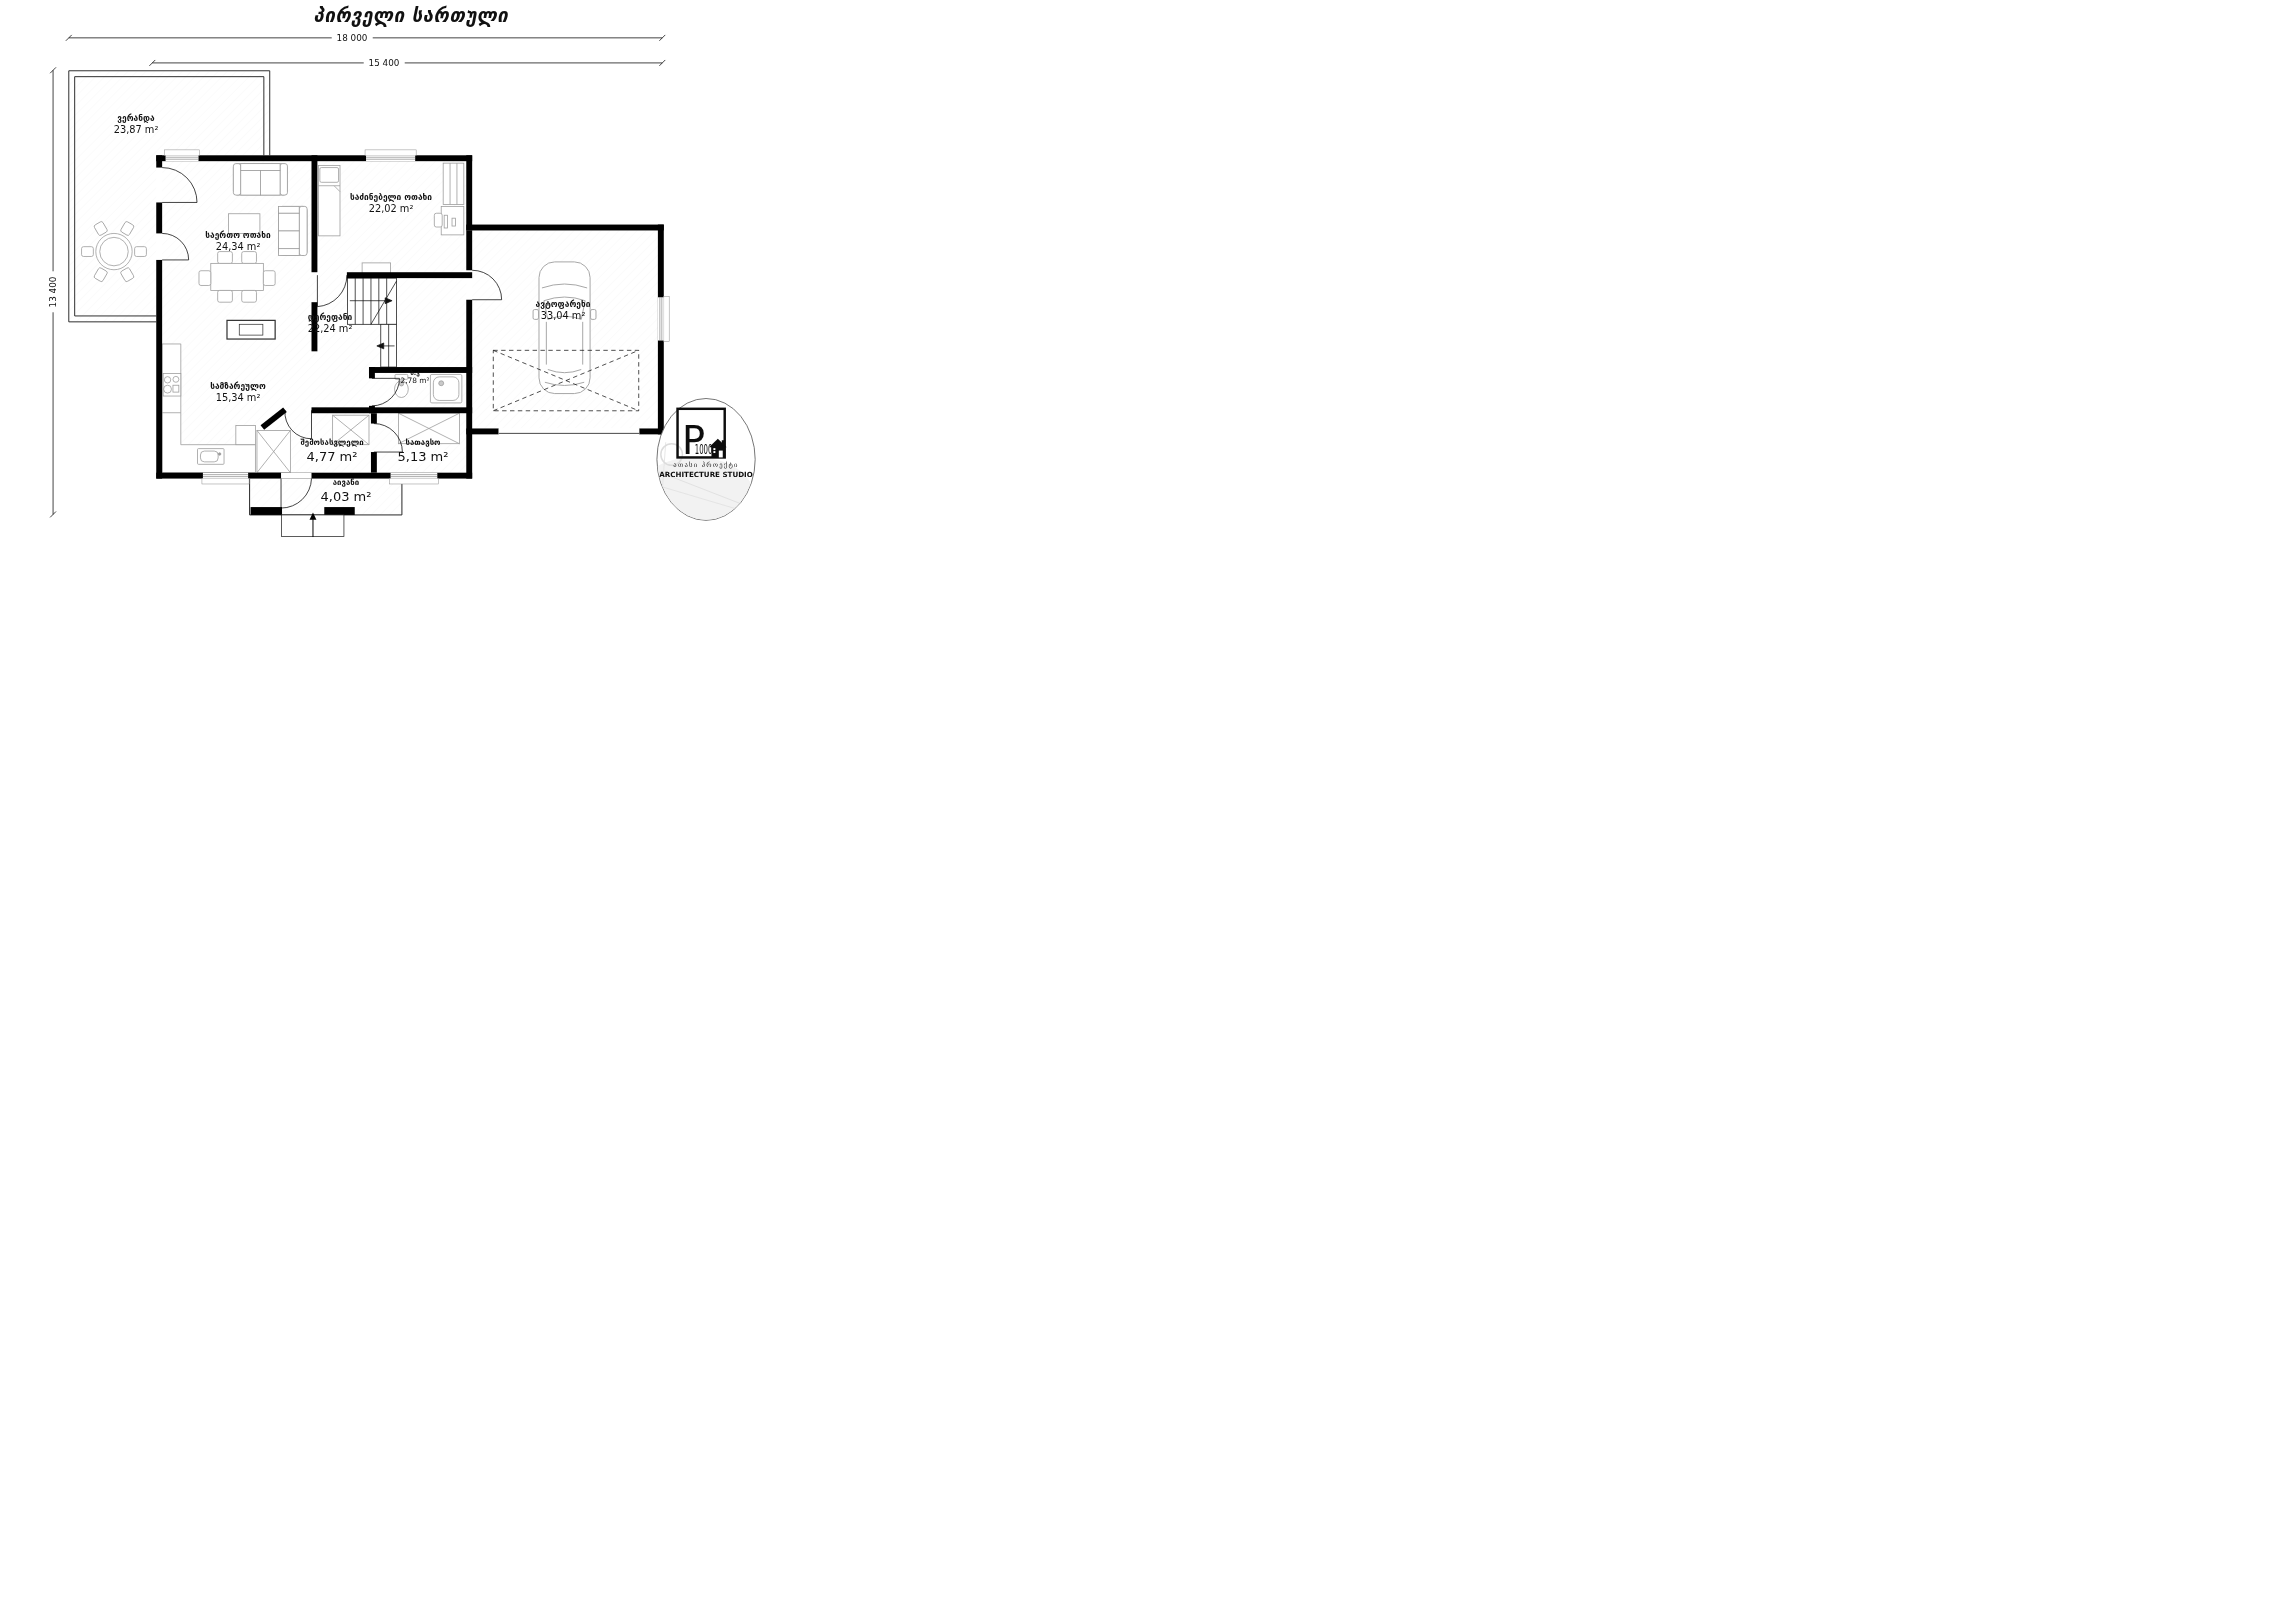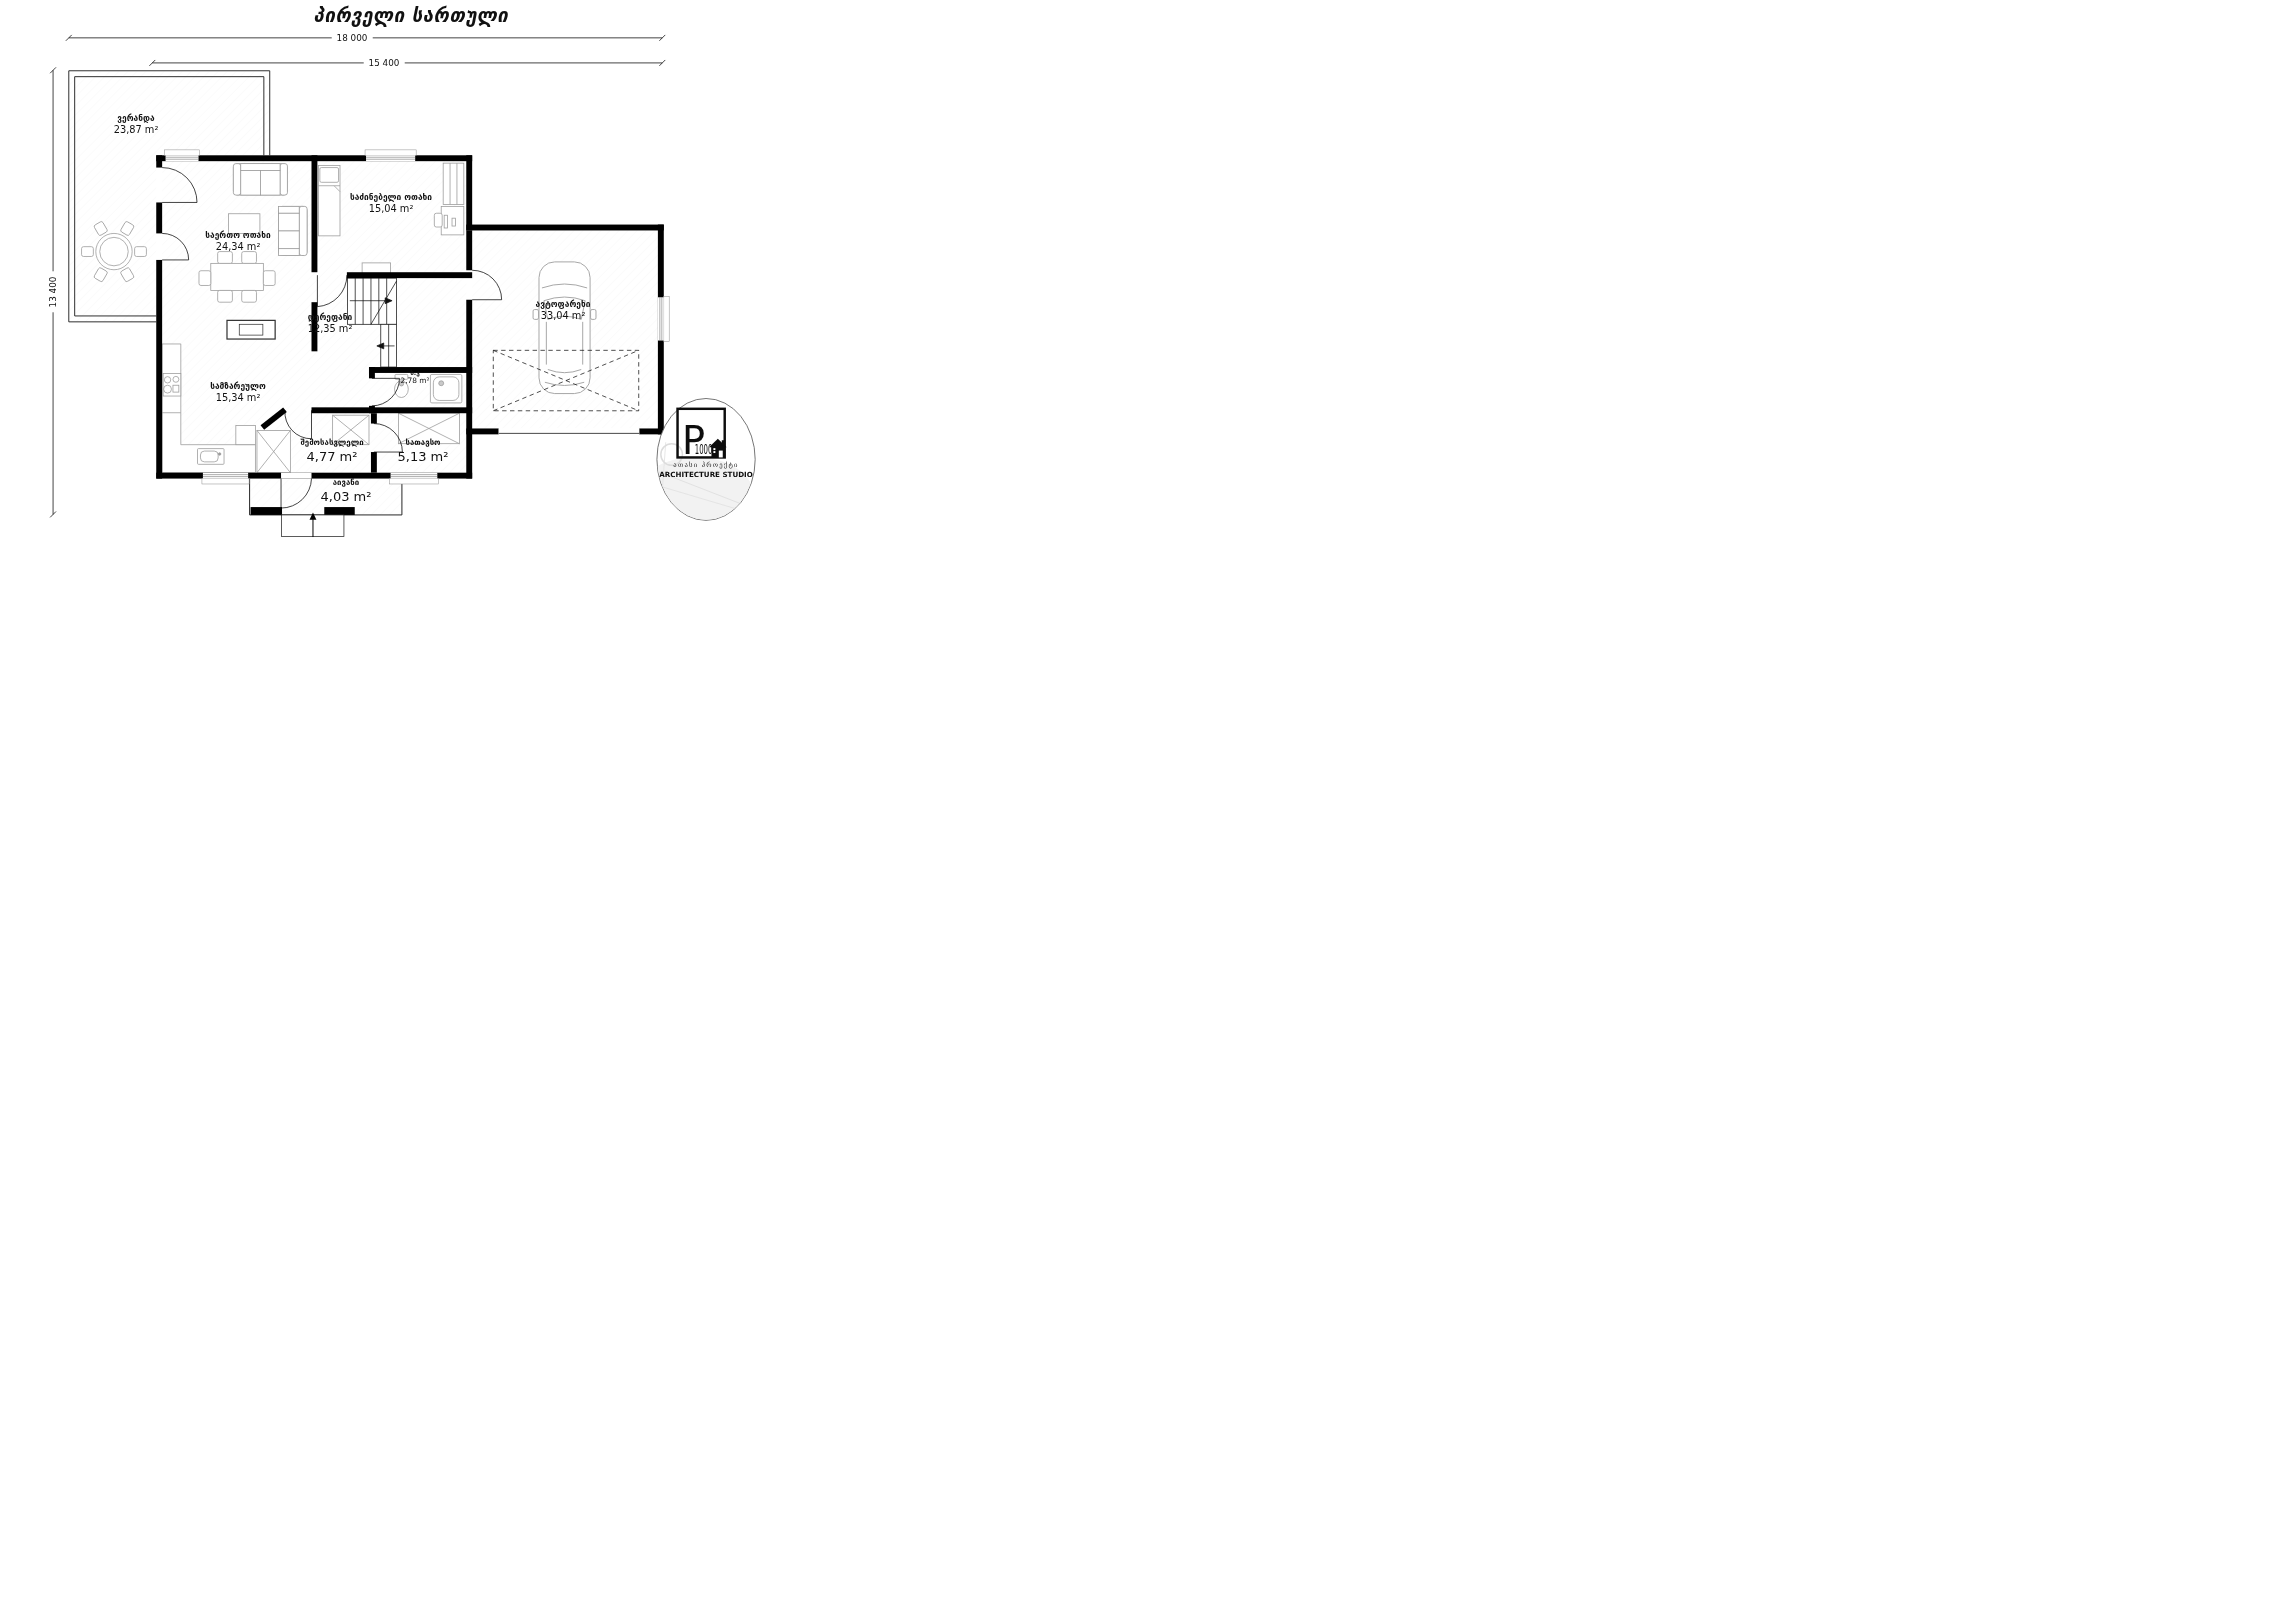--- a/index.html
+++ b/index.html
@@ -364,29 +364,29 @@
   <div class="dim-label dim1">18 000</div>
   <div class="dim-label dim2">15 400</div>
   <div class="dim-label vertical dim3">13 400</div>
 
   <div class="room-label lbl-veranda">
     <span class="room-name">ვერანდა</span>
     <span class="room-area">23,87 m²</span>
   </div>
   <div class="room-label lbl-bedroom">
     <span class="room-name">საძინებელი ოთახი</span>
-    <span class="room-area">15,04 m²</span>
+    <span class="room-area">22,02 m²</span>
   </div>
   <div class="room-label lbl-living">
     <span class="room-name">საერთო ოთახი</span>
     <span class="room-area">24,34 m²</span>
   </div>
   <div class="room-label lbl-corridor">
     <span class="room-name">დერეფანი</span>
-    <span class="room-area">12,35 m²</span>
+    <span class="room-area">22,24 m²</span>
   </div>
   <div class="room-label lbl-garage">
     <span class="room-name">ავტოფარეხი</span>
     <span class="room-area">33,04 m²</span>
   </div>
   <div class="room-label lbl-kitchen">
     <span class="room-name">სამზარეულო</span>
     <span class="room-area">15,34 m²</span>
   </div>
   <div class="room-label xs lbl-bathroom">

